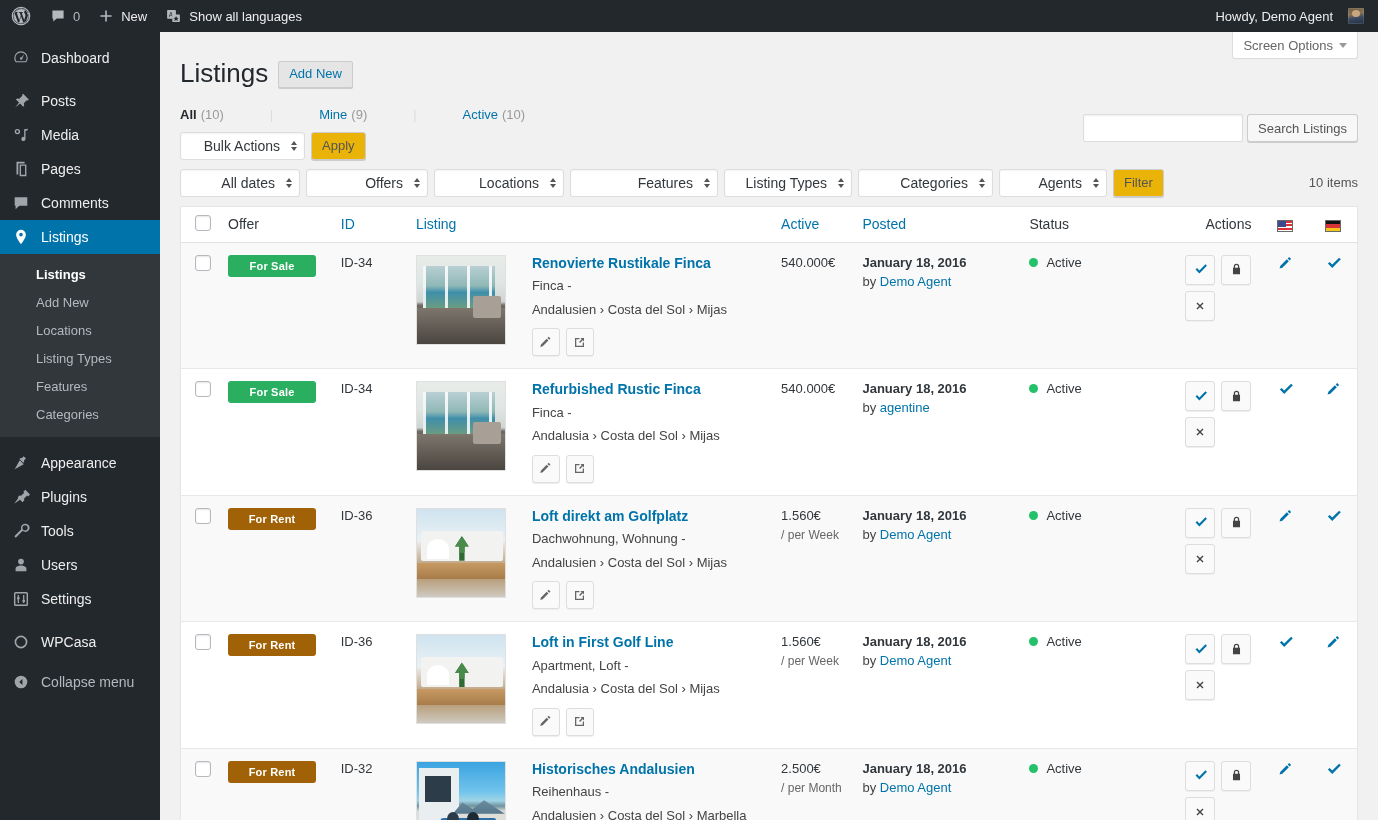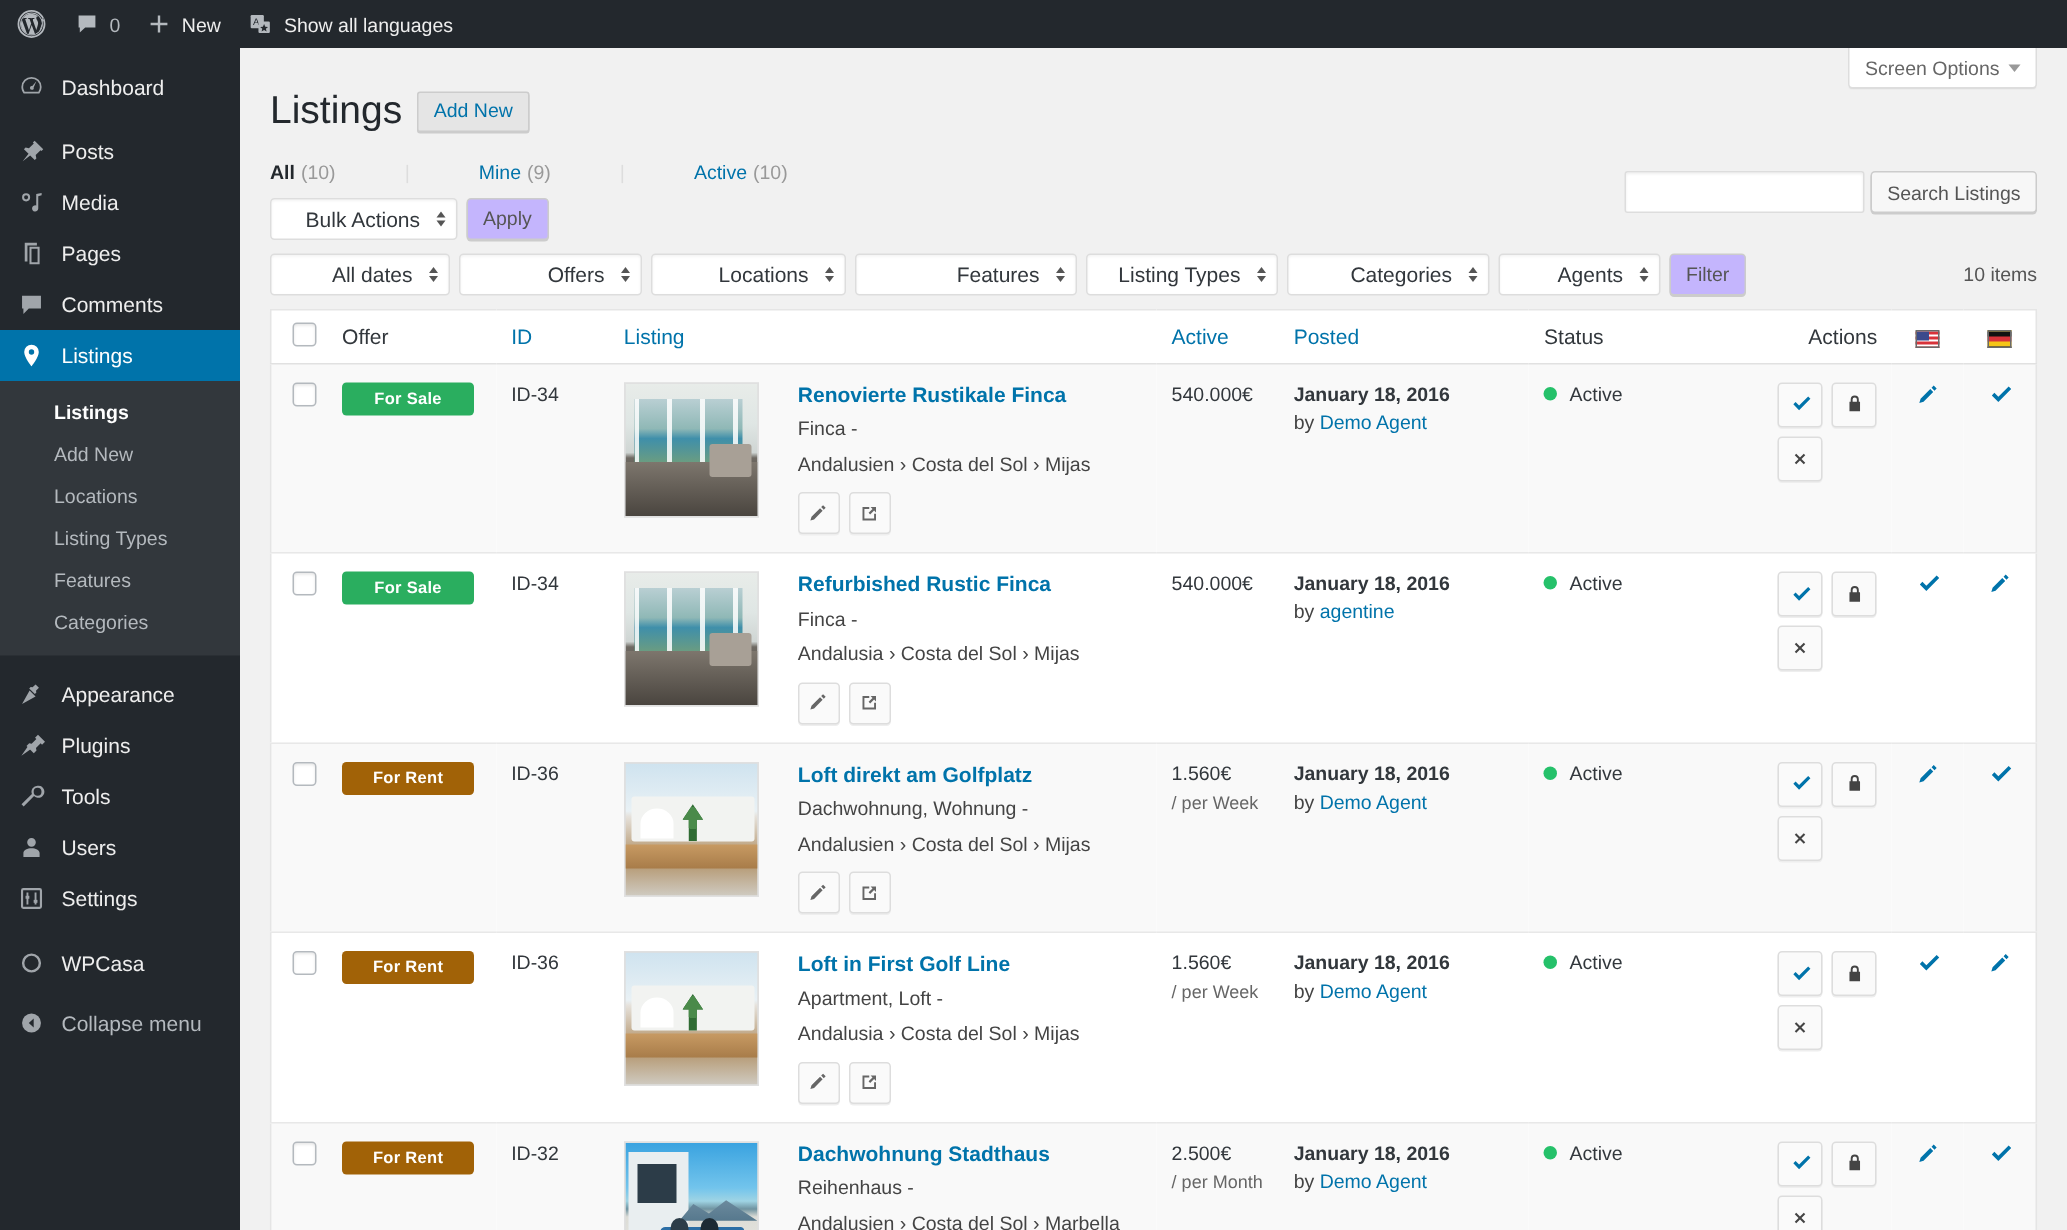--- a/index.html
+++ b/index.html
@@ -150,21 +150,21 @@
     justify-content: flex-end;
   }
   .wp-select .arrows {
     position: absolute; right: 7px; top: 50%; transform: translateY(-50%);
     display: flex; flex-direction: column; gap: 2px;
   }
   .tri-up { width:0;height:0;border-left:3.5px solid transparent;border-right:3.5px solid transparent;border-bottom:4px solid #555; }
   .tri-dn { width:0;height:0;border-left:3.5px solid transparent;border-right:3.5px solid transparent;border-top:4px solid #555; }
 
   .wp-btn {
-    height: 28px; padding: 0 10px; background: #c4b5fd;
+    height: 28px; padding: 0 10px; background: #eab308;
     border: 1px solid #ccc; border-radius: 3px; color: #555;
     font-size: 13px; display: flex; align-items: center;
     box-shadow: 0 1px 0 #ccc;
   }
   #items-count { margin-left: auto; font-size: 13px; color: #555; }
 
   
   #listings-table {
     width: 1178px; margin-top: 9px;
     background: #fff; border: 1px solid #e5e5e5;
@@ -305,20 +305,26 @@
   <div class="ab-item">
     <span class="ico">
       <svg class="i" width="17" height="16" viewBox="0 0 20 20">
         <rect x="2" y="2.5" width="11" height="11" rx="1" fill="#b4b9be"></rect>
         <text x="4" y="11" font-size="8" font-family="Liberation Sans, sans-serif" fill="#23282d">A</text>
         <rect x="8.5" y="8" width="9.5" height="9.5" rx="1" fill="#b4b9be"></rect>
         <path d="m13.2 10 1 2.2 2.3.2-1.8 1.5.6 2.3-2.1-1.3-2.1 1.3.6-2.3-1.8-1.5 2.3-.2Z" fill="#23282d"></path>
       </svg>
     </span>
     <span class="ab-label">Show all languages</span>
+  </div>
+  <div id="ab-right">
+    <div class="ab-item" style="padding-right:14px;">
+      <span class="ab-label">Howdy, Demo Agent</span>
+      <span class="ab-avatar"></span>
+    </div>
   </div>
 </div>
 
 <nav id="sidebar">
 
   <div class="menu-sep"></div>
 
   <div class="menu-item">
     <span class="mi-ico">
       <svg class="i" width="18" height="18" viewBox="0 0 20 20" fill="currentColor">
@@ -874,21 +880,21 @@
             <td class="col-listing">
               <div class="listing-cell">
                 <div class="thumb">
                   <div class="thumb-inner th-c"></div>
                   <div class="th-c-m"></div>
                   <div class="th-c-ch"></div>
                   <div class="th-c-p1"></div>
                   <div class="th-c-p2"></div>
                 </div>
                 <div style="flex:1;min-width:0;">
-                  <a class="listing-title">Dachwohnung Stadthaus</a>
+                  <a class="listing-title">Historisches Andalusien</a>
                   <div class="listing-meta">Reihenhaus  -</div>
                   <div class="listing-meta">Andalusien › Costa del Sol › Marbella</div>
                 </div>
               </div>
             </td>
             <td class="col-price">
               <div class="price-main">2.500€</div>
               <div class="price-sub">/ per Month</div>
             </td>
             <td class="col-posted">

